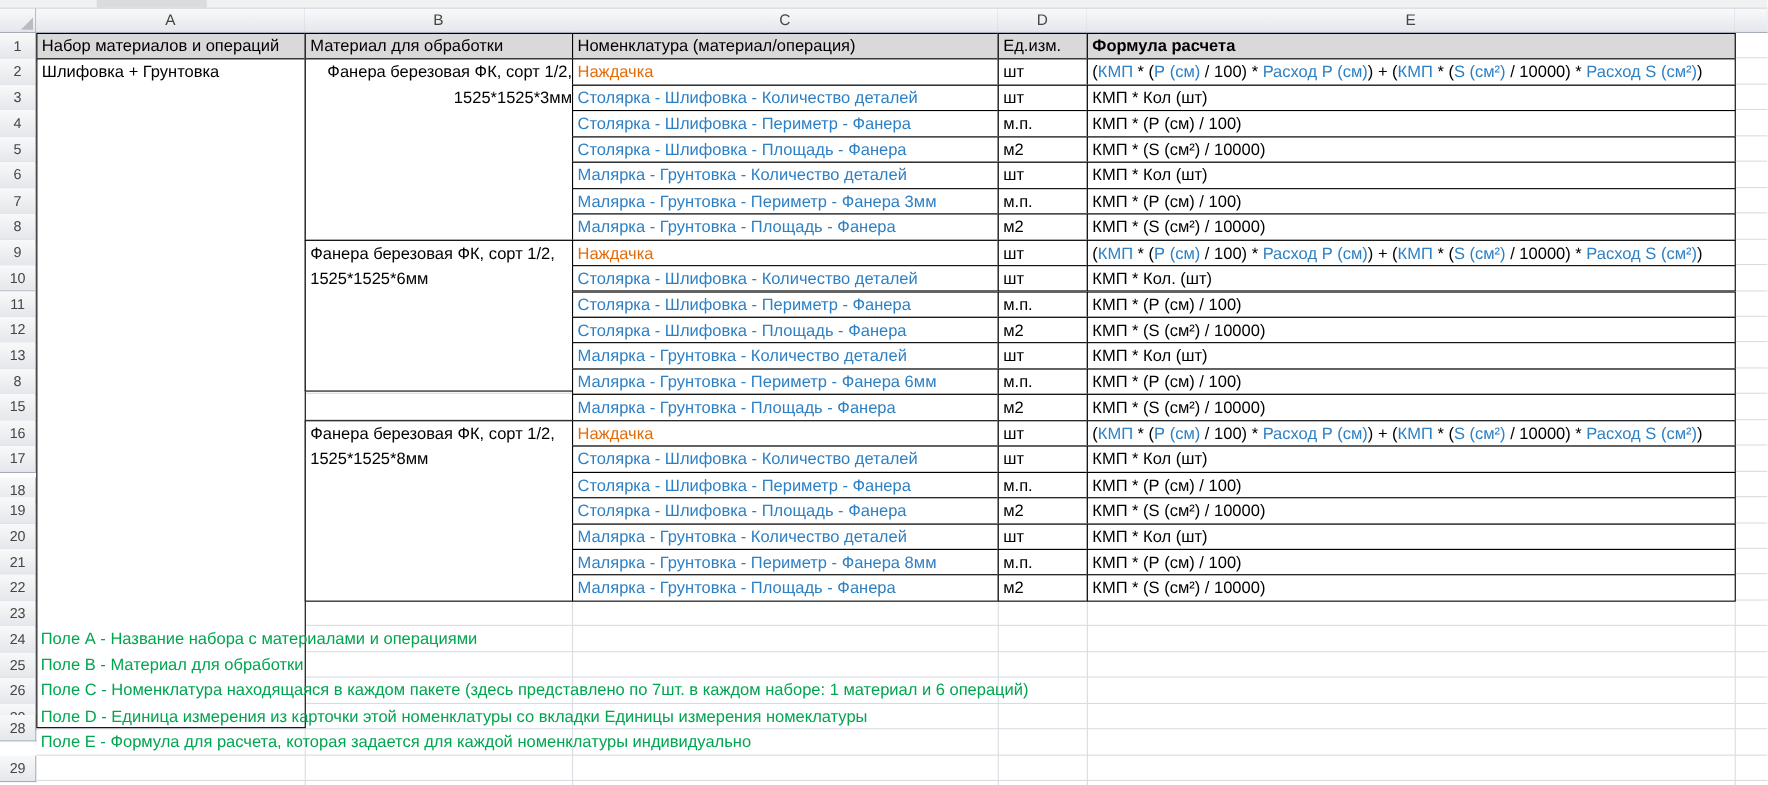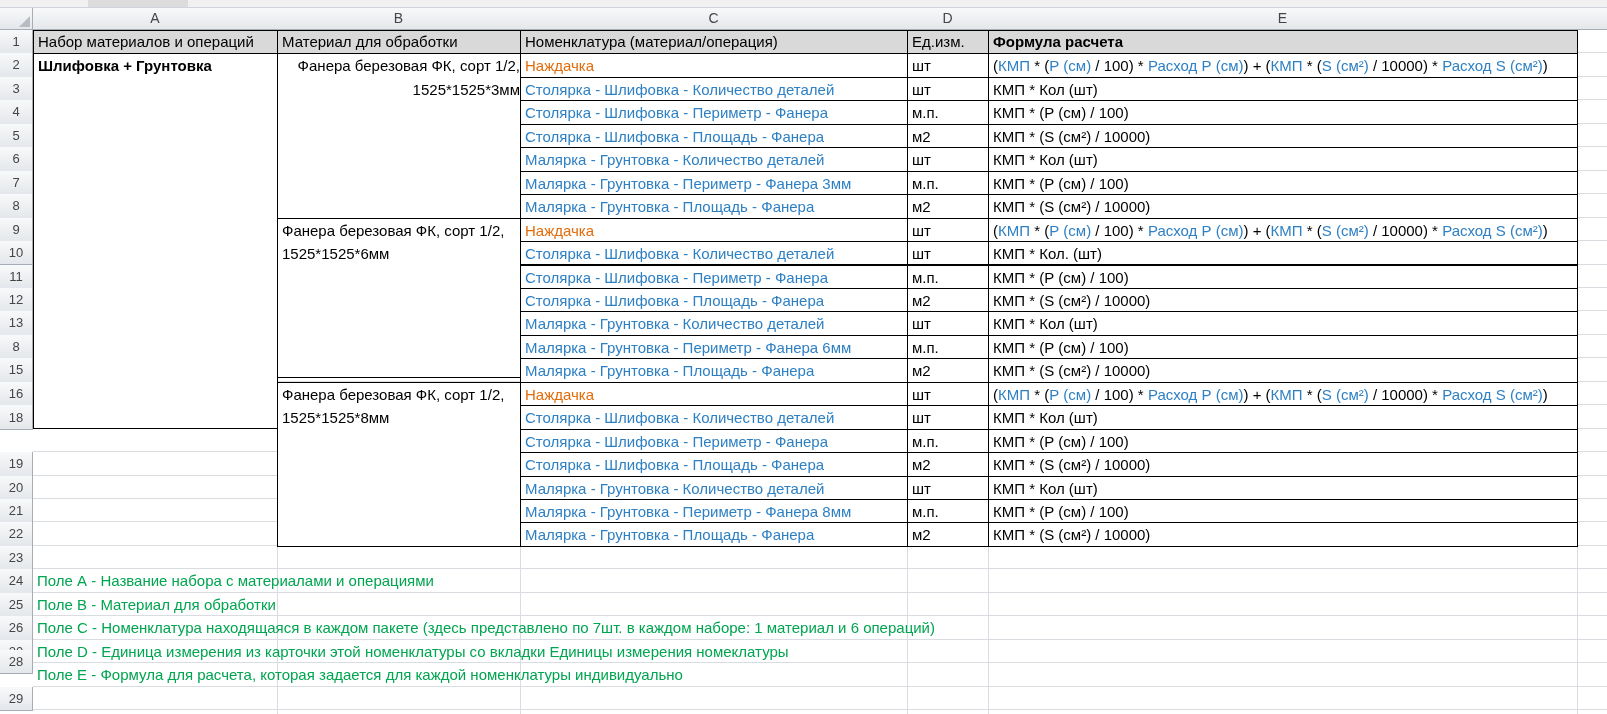--- a/index.html
+++ b/index.html
@@ -59,21 +59,21 @@
       <div class="rowhdr" style="top: 194.15px; height: 24.45px; line-height: 23.45px;">8</div>
       <div class="rowhdr" style="top: 217.6px; height: 24.45px; line-height: 23.45px;">9</div>
       <div class="rowhdr" style="top: 241.05px; height: 24.45px; line-height: 23.45px;">10</div>
       <div class="rowhdr" style="top: 264.5px; height: 24.45px; line-height: 23.45px;">11</div>
       <div class="rowhdr" style="top: 287.95px; height: 24.45px; line-height: 23.45px;">12</div>
       <div class="rowhdr" style="top: 311.4px; height: 24.45px; line-height: 23.45px;">13</div>
       <div class="rowhdr" style="top: 334.85px; height: 24.45px; line-height: 23.45px;">8</div>
       <div class="rowhdr" style="top: 358.3px; height: 24.45px; line-height: 23.45px;">15</div>
       <div class="rowhdr" style="top: 381.75px; height: 24.45px; line-height: 23.45px;">16</div>
       <div class="rowhdr" style="top: 405.2px; height: 24.45px; line-height: 23.45px;">17</div>
-      <div class="rowhdr" style="top: 406px; height: 24.45px; line-height: 23.45px;">18</div>
+      <div class="rowhdr" style="top: 434px; height: 24.45px; line-height: 23.45px;">18</div>
       <div class="rowhdr" style="top: 452.1px; height: 24.45px; line-height: 23.45px;">19</div>
       <div class="rowhdr" style="top: 475.55px; height: 24.45px; line-height: 23.45px;">20</div>
       <div class="rowhdr" style="top: 499px; height: 24.45px; line-height: 23.45px;">21</div>
       <div class="rowhdr" style="top: 522.45px; height: 24.45px; line-height: 23.45px;">22</div>
       <div class="rowhdr" style="top: 545.9px; height: 24.45px; line-height: 23.45px;">23</div>
       <div class="rowhdr" style="top: 569.35px; height: 24.45px; line-height: 23.45px;">24</div>
       <div class="rowhdr" style="top: 592.8px; height: 24.45px; line-height: 23.45px;">25</div>
       <div class="rowhdr" style="top: 616.25px; height: 24.45px; line-height: 23.45px;">26</div>
       <div class="rowhdr" style="top: 639.7px; height: 24.45px; line-height: 23.45px;">20</div>
       <div class="rowhdr" style="top: 650px; height: 24.45px; line-height: 23.45px;">28</div>
@@ -110,21 +110,21 @@
       <div class="gl" style="left: 33px; top: 615.25px; width: 1574px; height: 1px;"></div>
       <div class="gl" style="left: 33px; top: 638.7px; width: 1574px; height: 1px;"></div>
       <div class="gl" style="left: 33px; top: 662.15px; width: 1574px; height: 1px;"></div>
       <div class="gl" style="left: 33px; top: 685.6px; width: 1574px; height: 1px;"></div>
       <div class="gl" style="left: 33px; top: 709.05px; width: 1574px; height: 1px;"></div>
       <div class="cell hdrrow" style="left: 33px; top: 30px; width: 245px; height: 25.45px;">Набор материалов и операций</div>
       <div class="cell hdrrow" style="left: 277px; top: 30px; width: 244px; height: 25.45px;">Материал для обработки</div>
       <div class="cell hdrrow" style="left: 520px; top: 30px; width: 388px; height: 25.45px;">Номенклатура (материал/операция)</div>
       <div class="cell hdrrow" style="left: 907px; top: 30px; width: 82px; height: 25.45px;">Ед.изм.</div>
       <div class="cell hdrrow" style="left: 988px; top: 30px; width: 590px; height: 25.45px; font-weight: bold;">Формула расчета</div>
-      <div class="cell wrapcell" style="left: 33px; top: 53.45px; width: 245px; height: 376px; font-weight: bold;">Шлифовка + Грунтовка</div>
+      <div class="cell wrapcell" style="left: 33px; top: 53.45px; width: 245px; height: 609px;">Шлифовка + Грунтовка</div>
       <div class="cell wrapcell" style="left: 277px; top: 53.45px; width: 244px; height: 165.15px; text-align: right;">Фанера березовая ФК, сорт 1/2, 1525*1525*3мм</div>
       <div class="cell oneline c-mat" style="left: 520px; top: 53.45px; width: 388px; height: 24.45px;">Наждачка</div>
       <div class="cell oneline" style="left: 907px; top: 53.45px; width: 82px; height: 24.45px;">шт</div>
       <div class="cell oneline" style="left: 988px; top: 53.45px; width: 590px; height: 24.45px;"><span class="k">(</span><span class="b">КМП</span><span class="k"> * (</span><span class="b">Р (см)</span><span class="k"> / 100) * </span><span class="b">Расход Р (см)</span><span class="k">) + (</span><span class="b">КМП</span><span class="k"> * (</span><span class="b">S (см²)</span><span class="k"> / 10000) * </span><span class="b">Расход S (см²)</span><span class="k">)</span></div>
       <div class="cell oneline c-op" style="left: 520px; top: 76.9px; width: 388px; height: 24.45px;">Столярка - Шлифовка - Количество деталей</div>
       <div class="cell oneline" style="left: 907px; top: 76.9px; width: 82px; height: 24.45px;">шт</div>
       <div class="cell oneline" style="left: 988px; top: 76.9px; width: 590px; height: 24.45px;"><span class="k">КМП * Кол (шт)</span></div>
       <div class="cell oneline c-op" style="left: 520px; top: 100.35px; width: 388px; height: 24.45px;">Столярка - Шлифовка - Периметр - Фанера</div>
       <div class="cell oneline" style="left: 907px; top: 100.35px; width: 82px; height: 24.45px;">м.п.</div>
       <div class="cell oneline" style="left: 988px; top: 100.35px; width: 590px; height: 24.45px;"><span class="k">КМП * (Р (см) / 100)</span></div>
@@ -133,21 +133,21 @@
       <div class="cell oneline" style="left: 988px; top: 123.8px; width: 590px; height: 24.45px;"><span class="k">КМП * (S (см²) / 10000)</span></div>
       <div class="cell oneline c-op" style="left: 520px; top: 147.25px; width: 388px; height: 24.45px;">Малярка - Грунтовка - Количество деталей</div>
       <div class="cell oneline" style="left: 907px; top: 147.25px; width: 82px; height: 24.45px;">шт</div>
       <div class="cell oneline" style="left: 988px; top: 147.25px; width: 590px; height: 24.45px;"><span class="k">КМП * Кол (шт)</span></div>
       <div class="cell oneline c-op" style="left: 520px; top: 170.7px; width: 388px; height: 24.45px;">Малярка - Грунтовка - Периметр - Фанера 3мм</div>
       <div class="cell oneline" style="left: 907px; top: 170.7px; width: 82px; height: 24.45px;">м.п.</div>
       <div class="cell oneline" style="left: 988px; top: 170.7px; width: 590px; height: 24.45px;"><span class="k">КМП * (Р (см) / 100)</span></div>
       <div class="cell oneline c-op" style="left: 520px; top: 194.15px; width: 388px; height: 24.45px;">Малярка - Грунтовка - Площадь - Фанера</div>
       <div class="cell oneline" style="left: 907px; top: 194.15px; width: 82px; height: 24.45px;">м2</div>
       <div class="cell oneline" style="left: 988px; top: 194.15px; width: 590px; height: 24.45px;"><span class="k">КМП * (S (см²) / 10000)</span></div>
-      <div class="cell wrapcell" style="left: 277px; top: 217.6px; width: 244px; height: 160px;">Фанера березовая ФК, сорт 1/2, 1525*1525*6мм</div>
+      <div class="cell wrapcell" style="left: 277px; top: 217.6px; width: 244px; height: 138px;">Фанера березовая ФК, сорт 1/2, 1525*1525*6мм</div>
       <div class="cell oneline c-mat" style="left: 520px; top: 217.6px; width: 388px; height: 24.45px;">Наждачка</div>
       <div class="cell oneline" style="left: 907px; top: 217.6px; width: 82px; height: 24.45px;">шт</div>
       <div class="cell oneline" style="left: 988px; top: 217.6px; width: 590px; height: 24.45px;"><span class="k">(</span><span class="b">КМП</span><span class="k"> * (</span><span class="b">Р (см)</span><span class="k"> / 100) * </span><span class="b">Расход Р (см)</span><span class="k">) + (</span><span class="b">КМП</span><span class="k"> * (</span><span class="b">S (см²)</span><span class="k"> / 10000) * </span><span class="b">Расход S (см²)</span><span class="k">)</span></div>
       <div class="cell oneline c-op" style="left: 520px; top: 241.05px; width: 388px; height: 24.45px;">Столярка - Шлифовка - Количество деталей</div>
       <div class="cell oneline" style="left: 907px; top: 241.05px; width: 82px; height: 24.45px;">шт</div>
       <div class="cell oneline" style="left: 988px; top: 241.05px; width: 590px; height: 24.45px;"><span class="k">КМП * Кол. (шт)</span></div>
       <div class="cell oneline c-op" style="left: 520px; top: 264.5px; width: 388px; height: 24.45px;">Столярка - Шлифовка - Периметр - Фанера</div>
       <div class="cell oneline" style="left: 907px; top: 264.5px; width: 82px; height: 24.45px;">м.п.</div>
       <div class="cell oneline" style="left: 988px; top: 264.5px; width: 590px; height: 24.45px;"><span class="k">КМП * (Р (см) / 100)</span></div>
       <div class="cell oneline c-op" style="left: 520px; top: 287.95px; width: 388px; height: 24.45px;">Столярка - Шлифовка - Площадь - Фанера</div>

